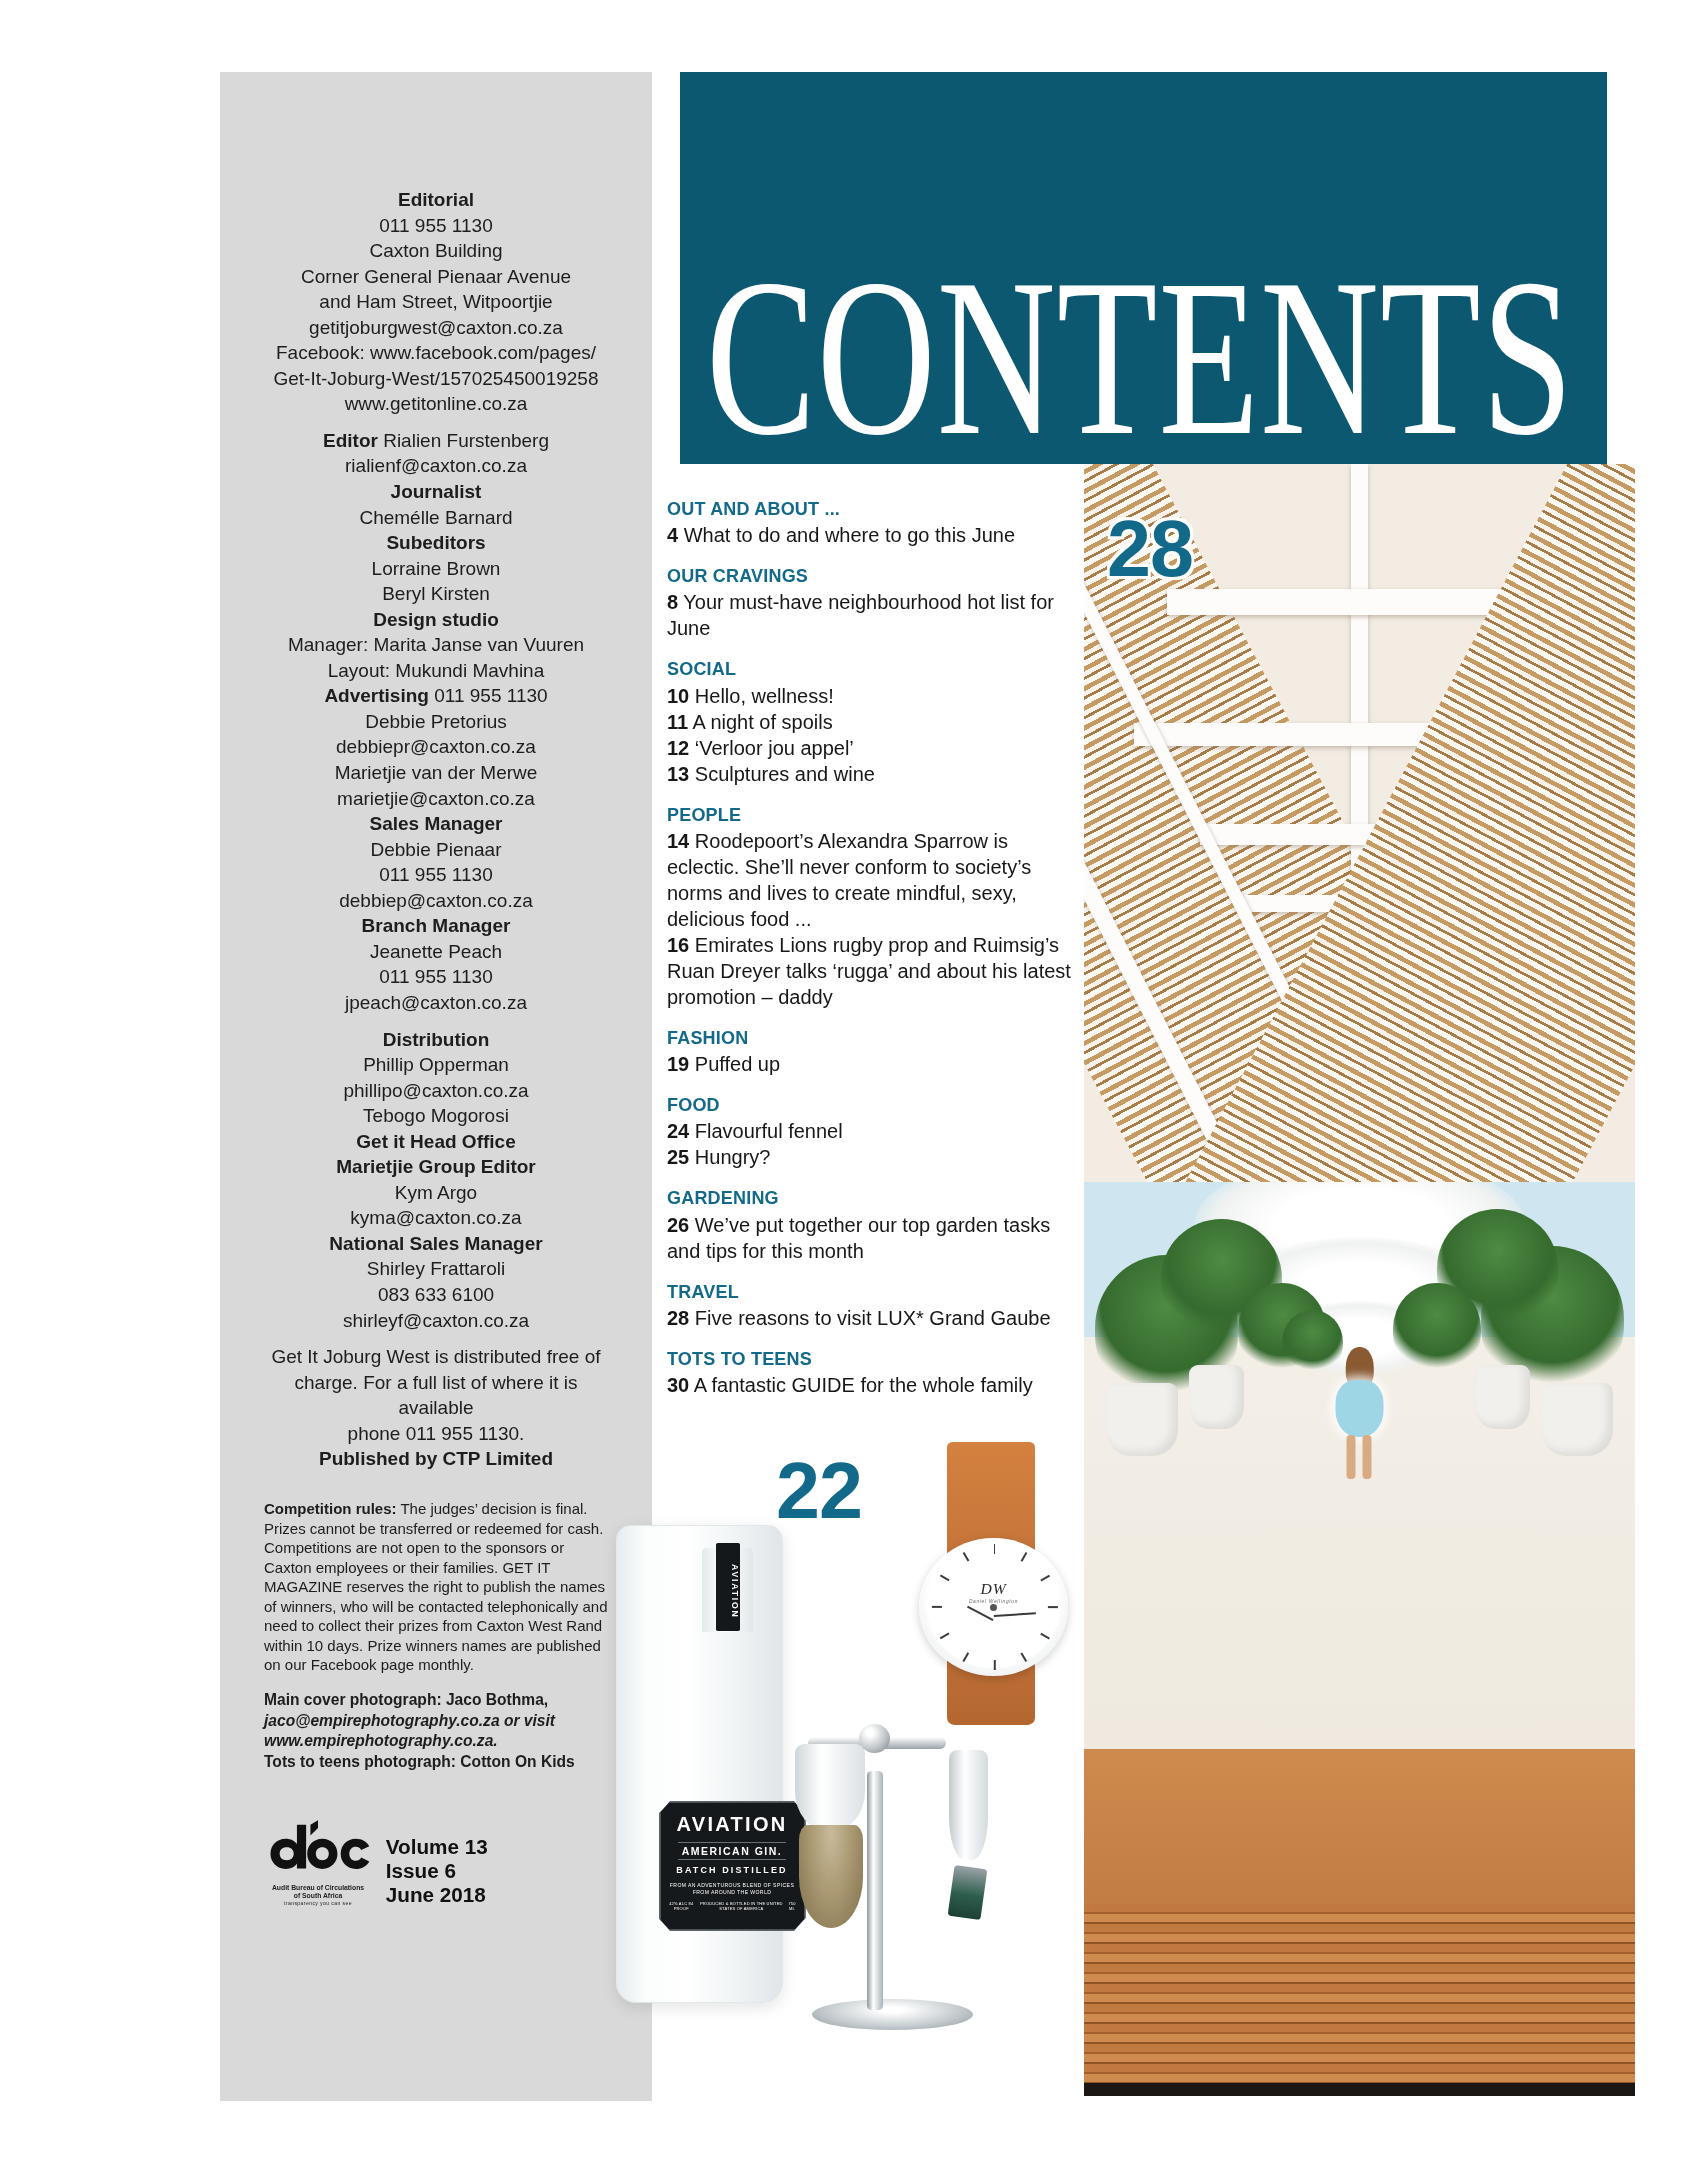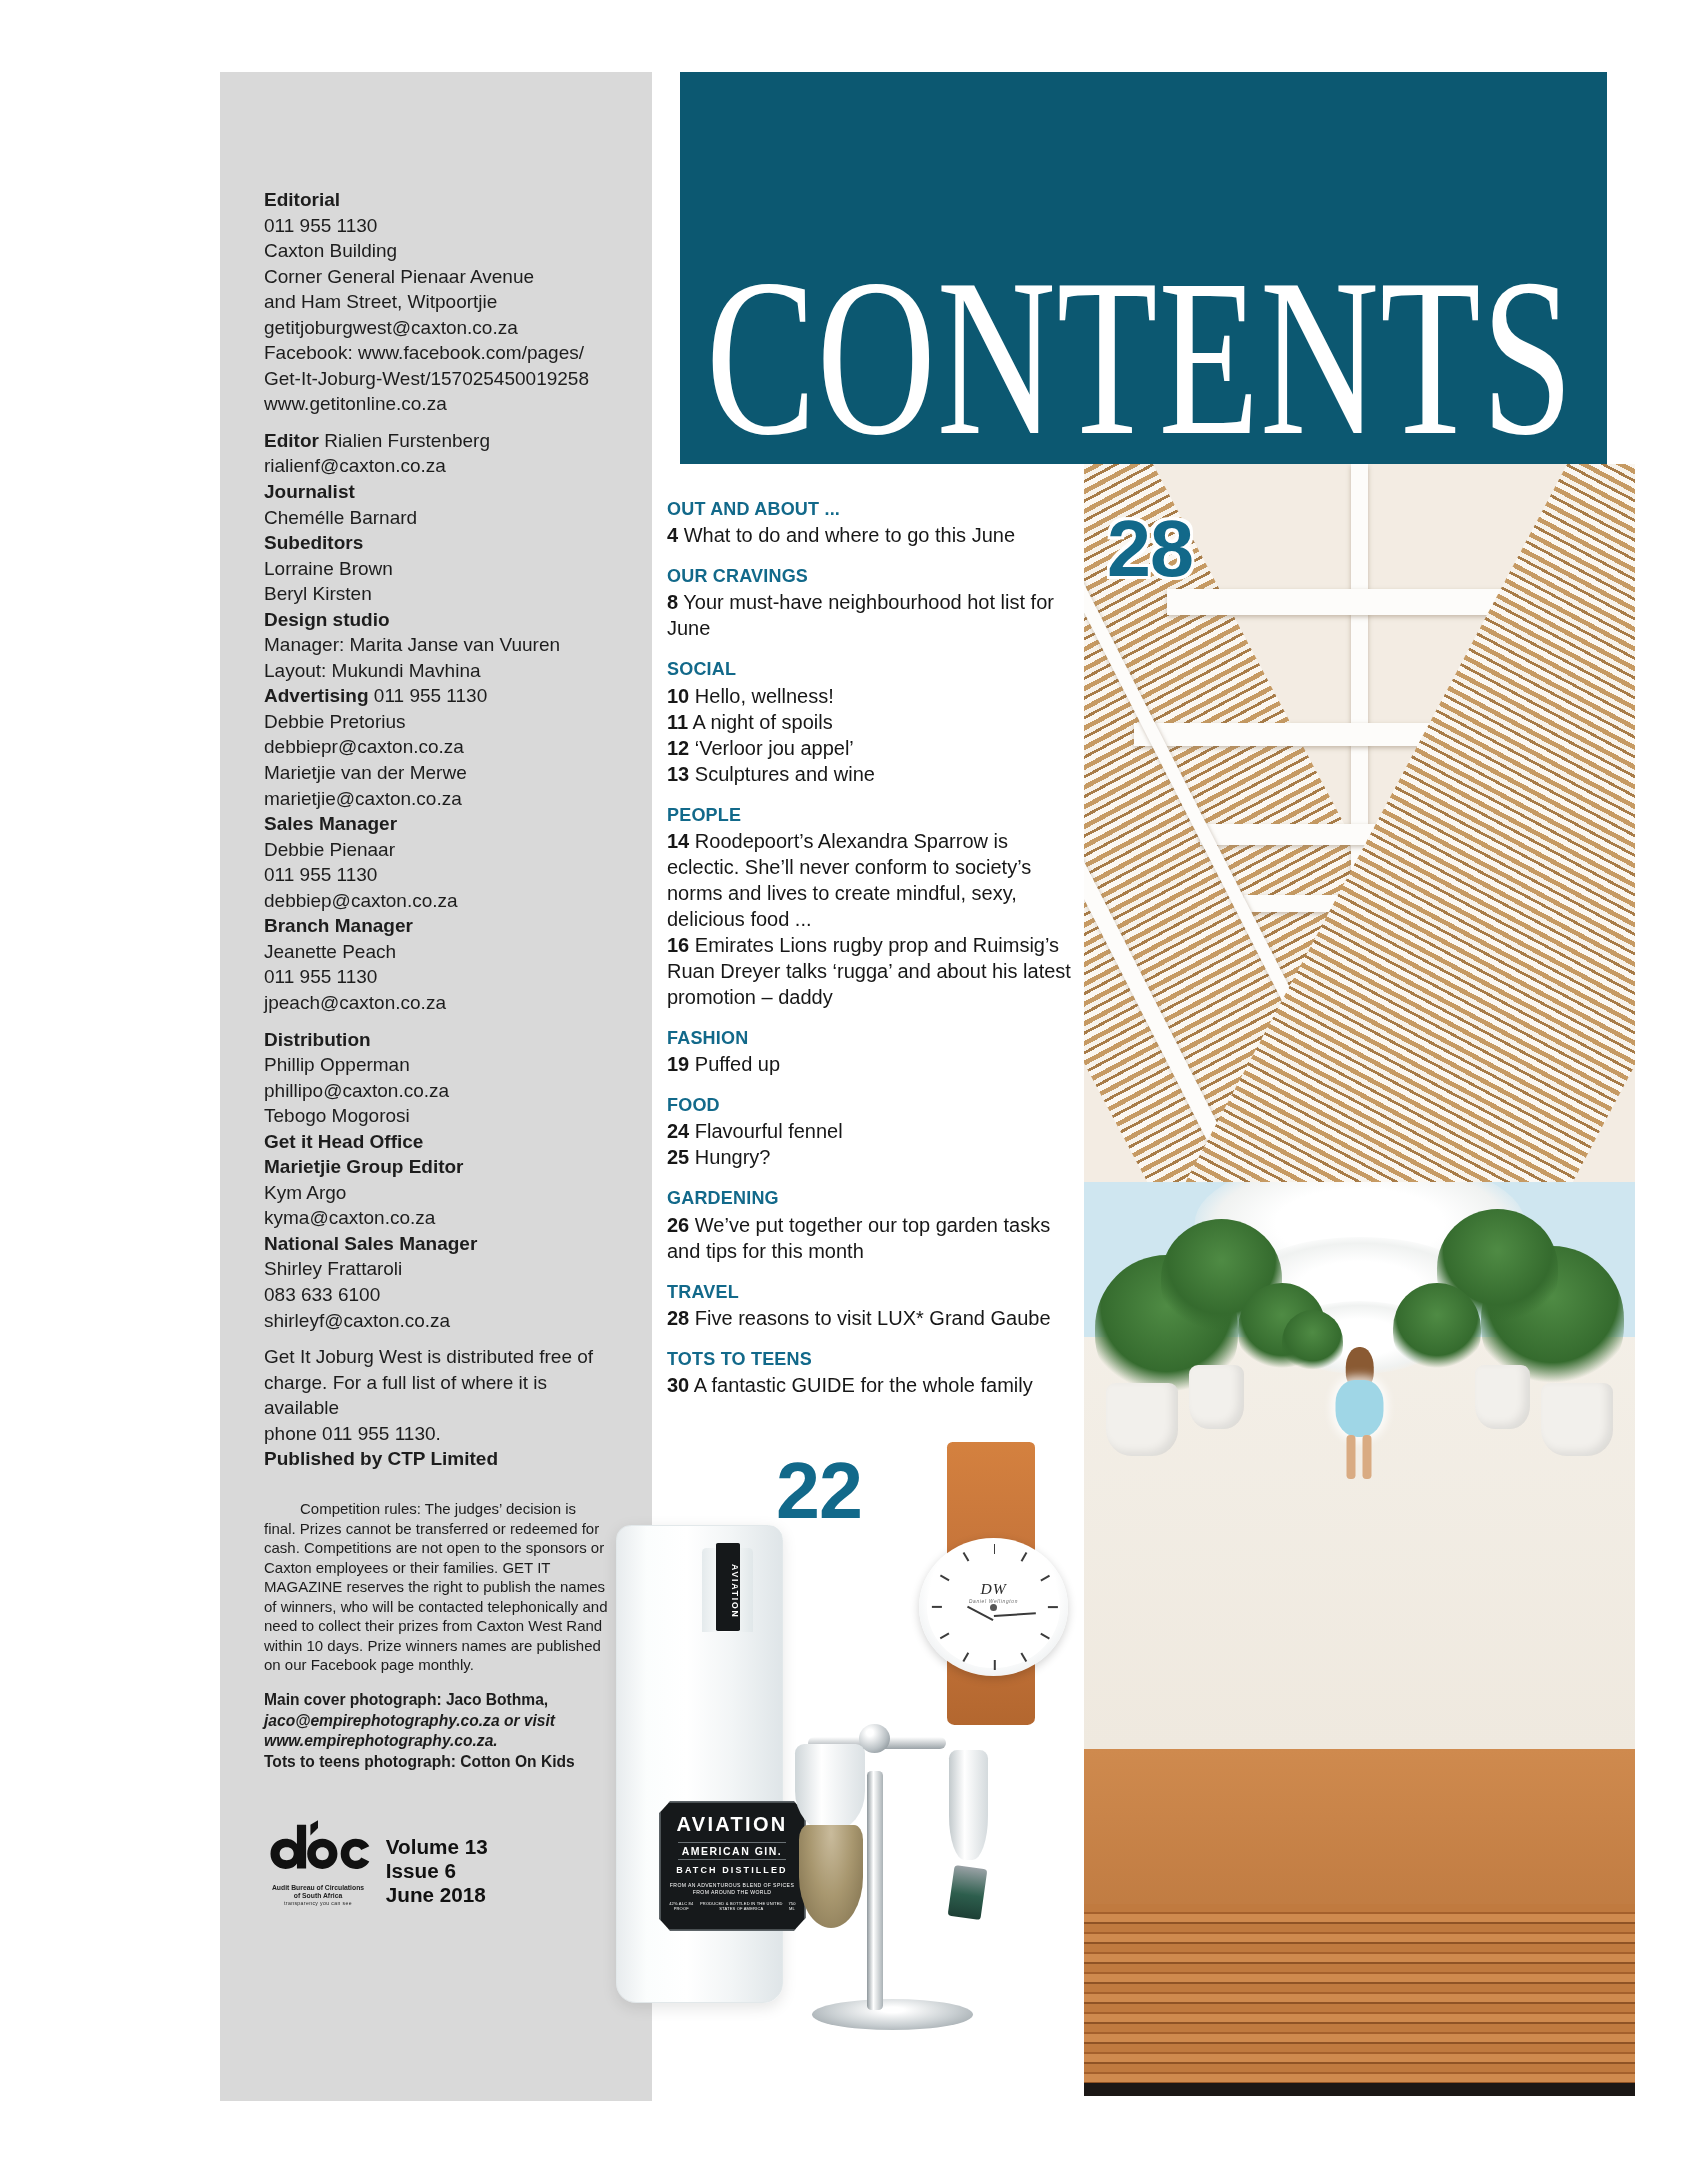--- a/index.html
+++ b/index.html
@@ -18,25 +18,25 @@
     padding: 115px 44px 0 44px;
   }
   .logo {
     font-family: "Liberation Serif", serif;
     font-weight: 700; font-size: 68px; letter-spacing: 0.9px;
     color: #e01b24; line-height: 0.95; margin-bottom: 26px;
   }
   .mh { font-size: 19px; line-height: 1.345; color: #1d1d1d; }
   .mh .b { font-weight: 700; }
   .mh p { margin: 0; }
-  .mh .grp { margin-bottom: 11px; }
+  .mh .grp { margin-bottom: 11px; text-align: center; }
 
   
   .rules { font-size: 15px; line-height: 1.30; color: #1d1d1d; margin-top: 27.5px; }
-  .rules .hd { font-weight: 400; margin-left: 36px; }
+  .rules .hd { font-weight: 700; }
   .credits { font-size: 15.6px; line-height: 1.31; font-weight: 700; color: #1d1d1d; margin-top: 15.6px; }
   .credits .it { font-style: italic; }
 
   
   .abc-row { display: flex; align-items: center; margin-top: 46px; }
   .abc-logo { width: 108px; flex: none; }
   .abc-cap { font-size: 6.8px; line-height: 1.18; text-align: center; color: #222; margin-top: 1.8px; font-weight: 700; }
   .abc-cap .tiny { font-size: 5.1px; font-weight: 400; letter-spacing: 0.4px; }
   .vol { margin-left: 13.8px; font-size: 20.7px; font-weight: 700; line-height: 1.18; color: #111; padding-top: 16.5px; }
 

